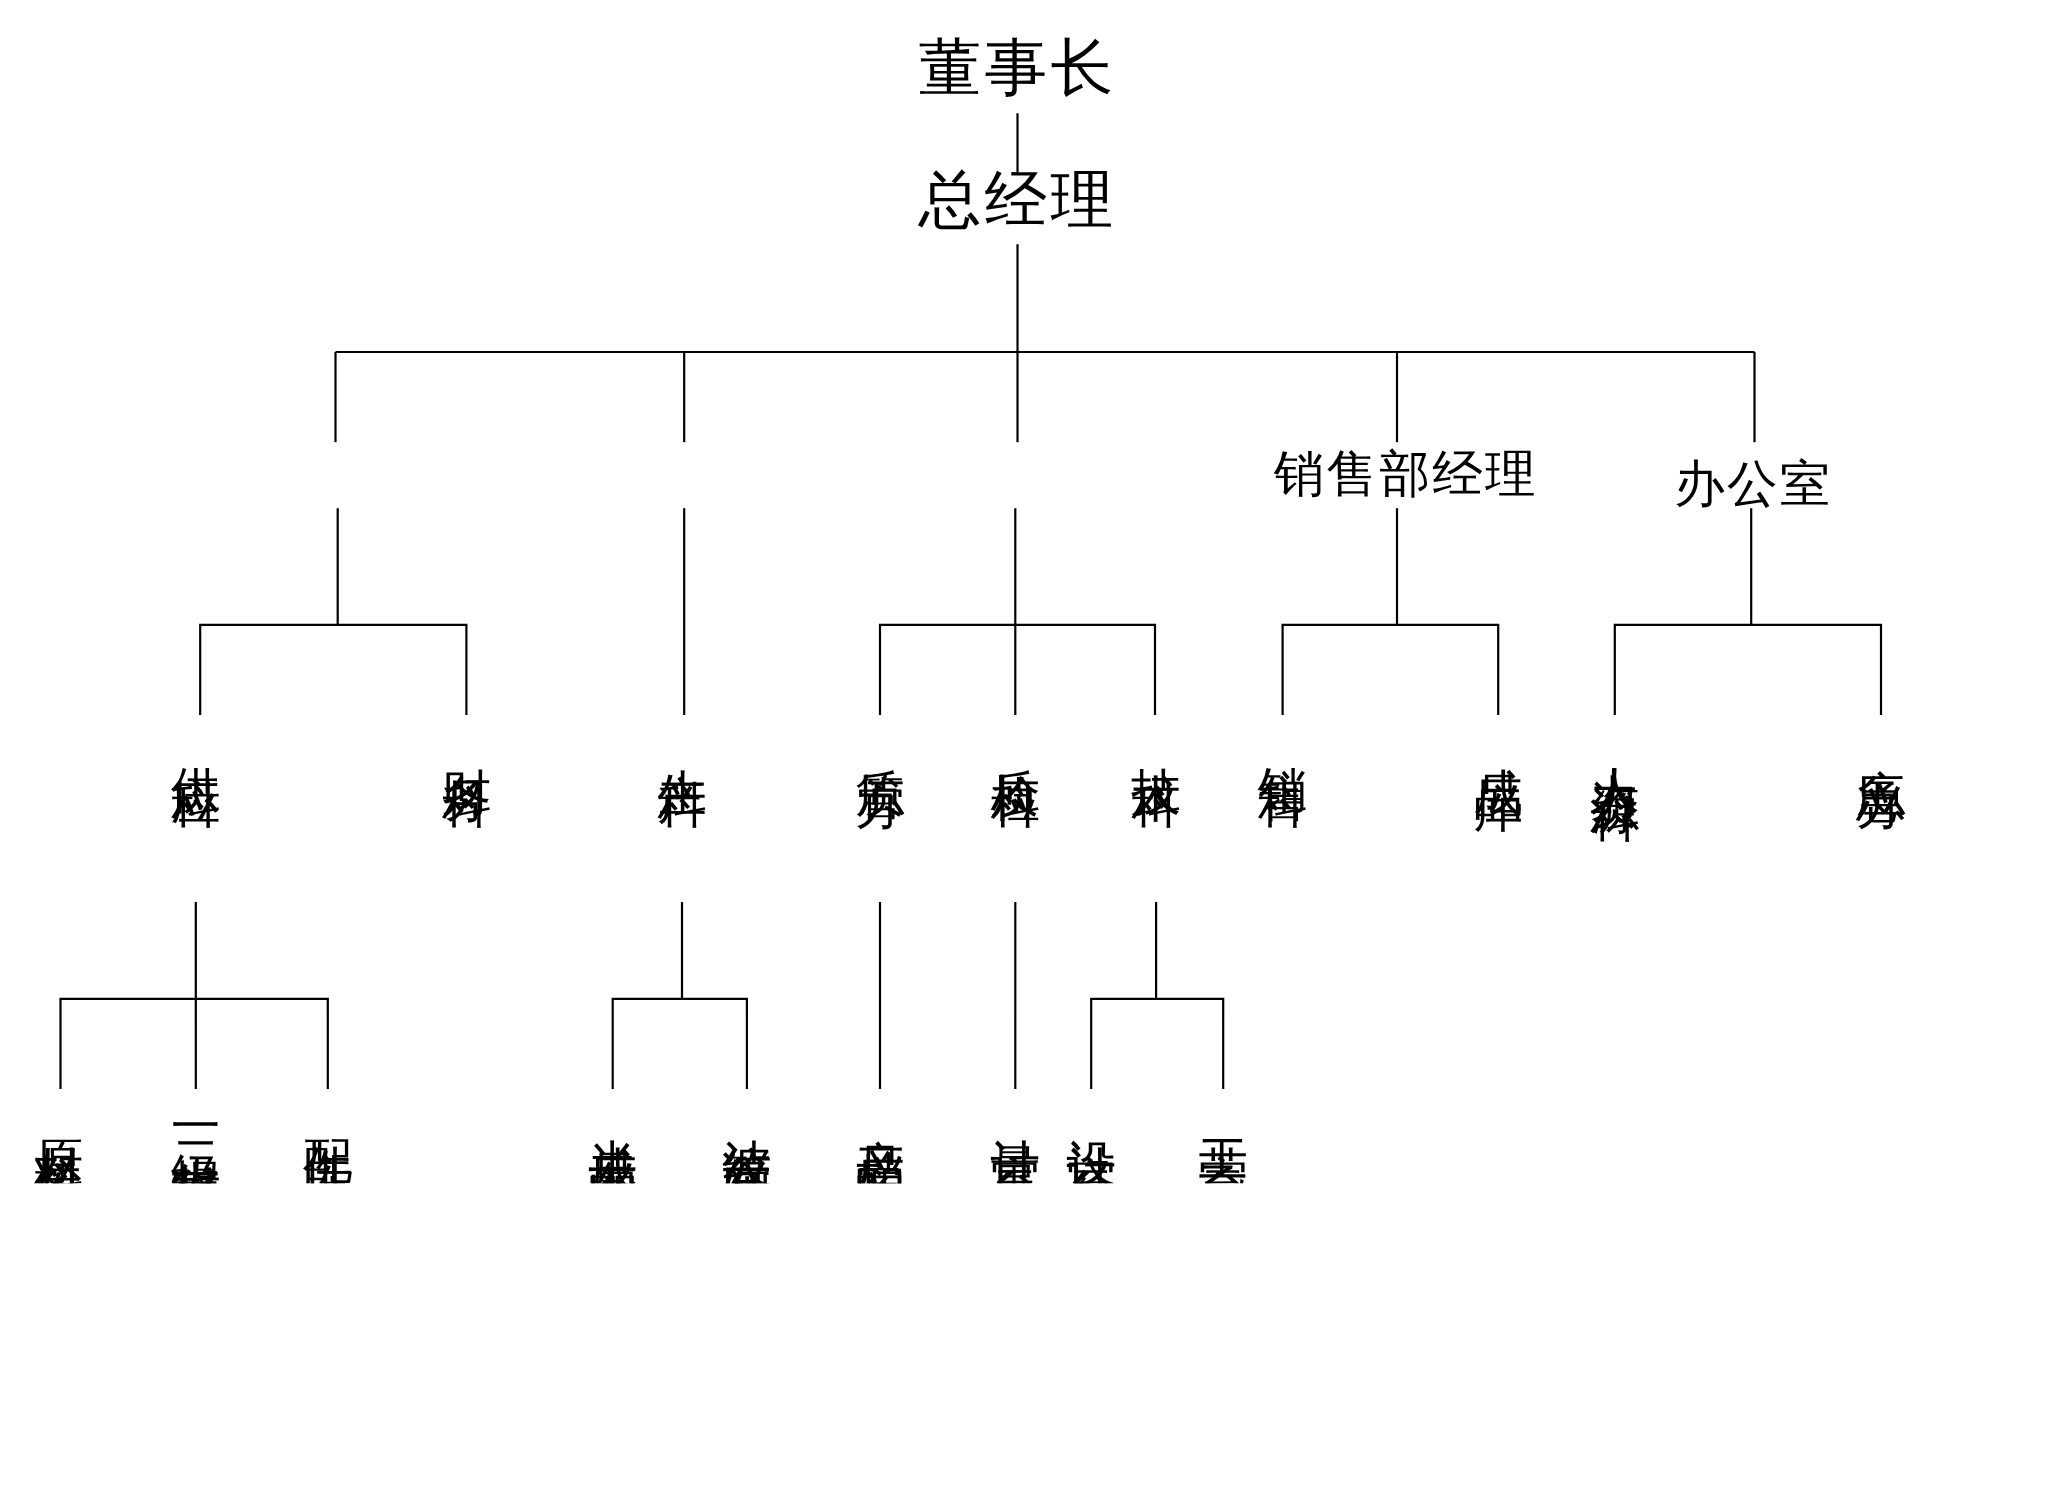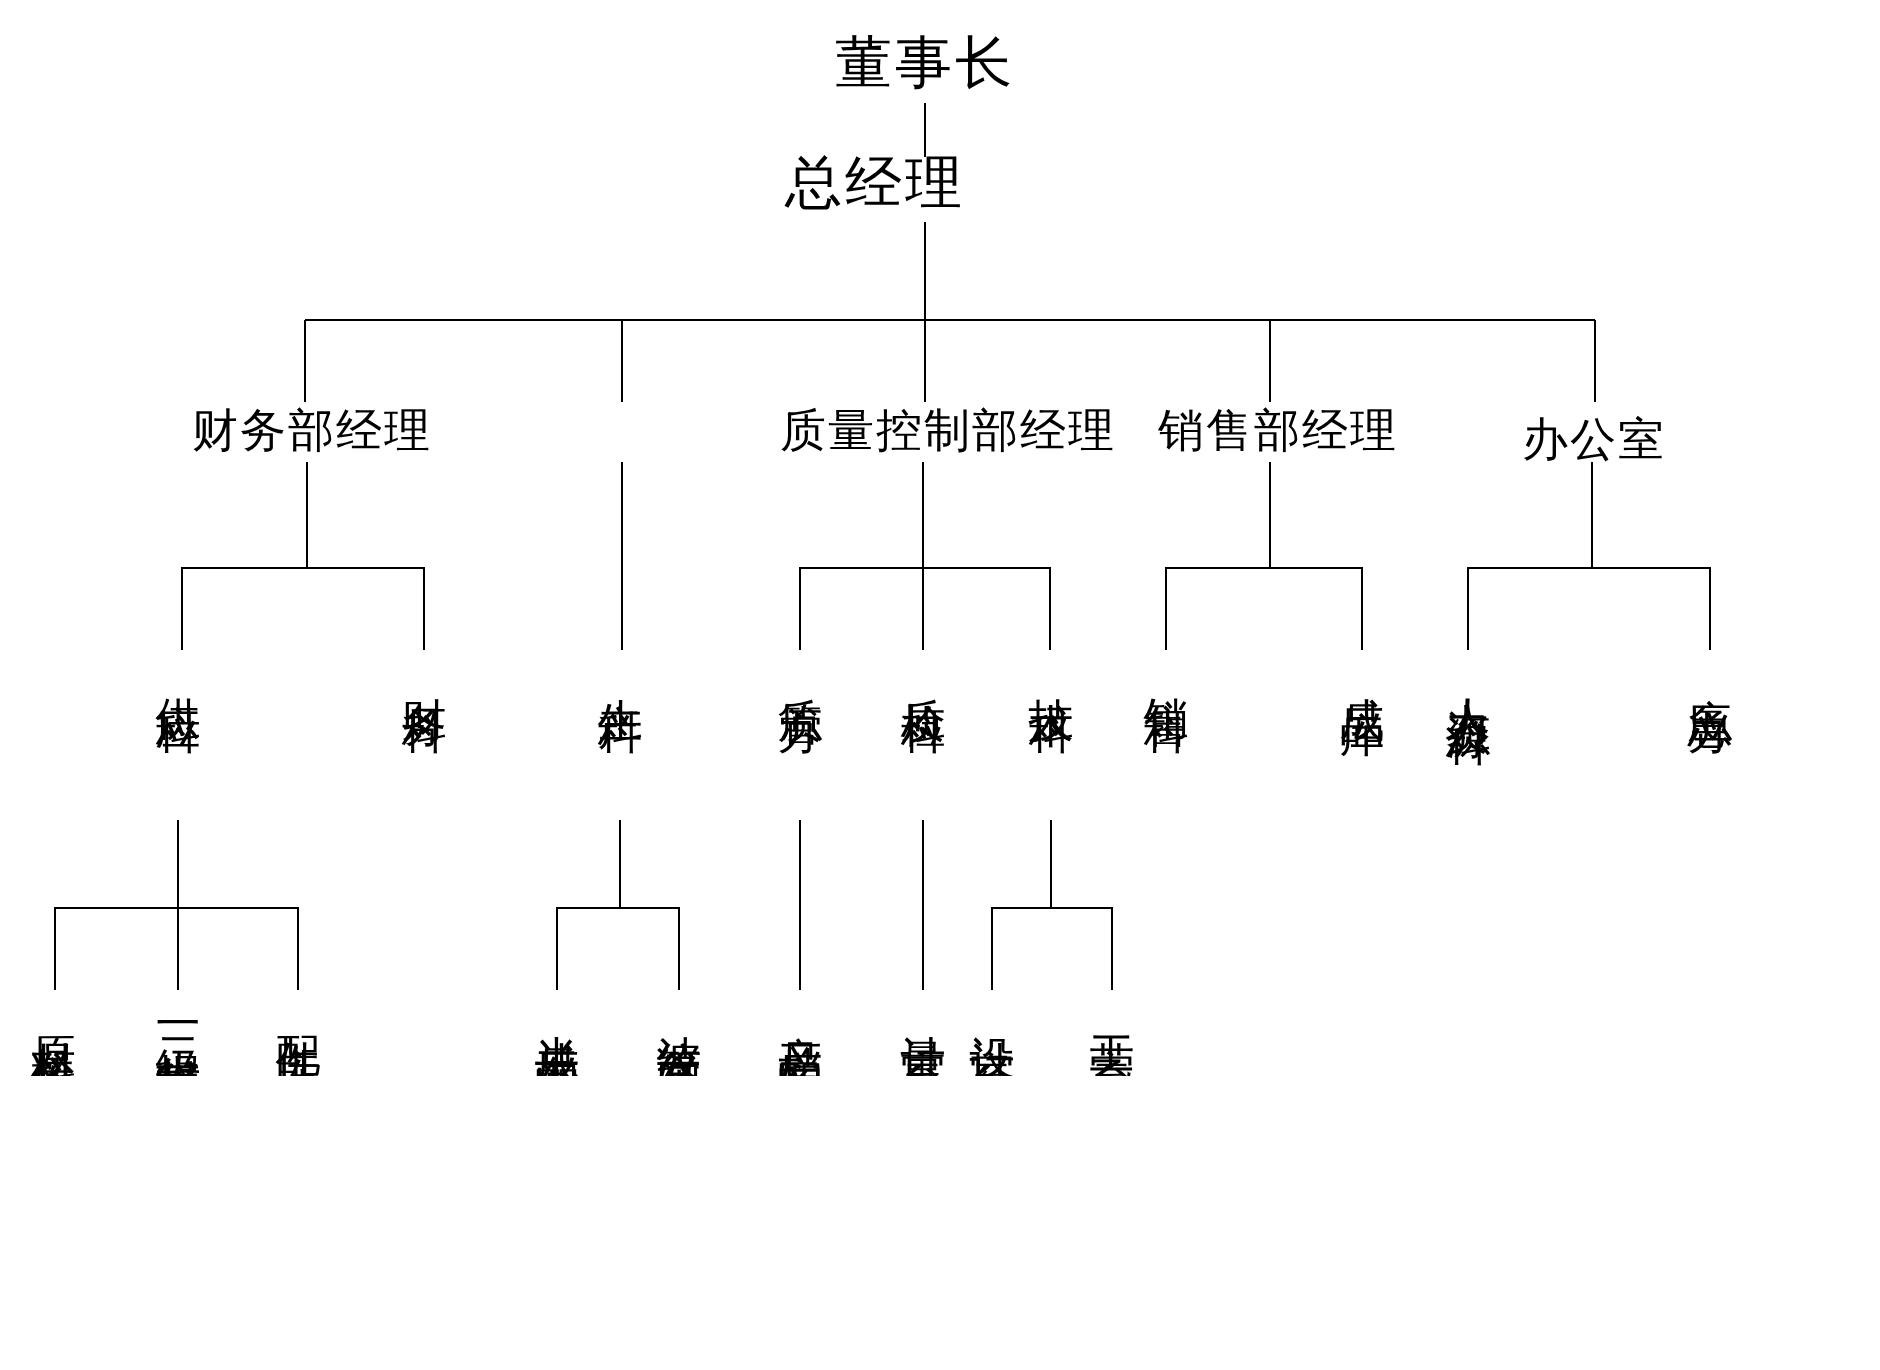--- a/index.html
+++ b/index.html
@@ -82,24 +82,22 @@
 
       <path d="M800 820 V990"></path>
 
       <path d="M923 820 V990"></path>
 
       <path d="M1051 820 V908 M992 990 V908 H1112 V990"></path>
     </g>
   </svg>
 
   <div class="node h-node title-node" style="left:925px; top:30px;">董事长</div>
-  <div class="node h-node title-node" style="left:875px; top:150px;">总经理</div>
+  <div class="node h-node title-node" style="left:925px; top:150px;">总经理</div>
 
-  <div class="node h-node" style="left:312px; top:404px;">财务部经理</div>
-  <div class="node h-node" style="left:948px; top:404px;">质量控制部经理</div>
   <div class="node h-node" style="left:1278px; top:404px;text-align:center;">销售部经理</div>
   <div class="node h-node" style="left:1594px; top:413px;">办公室</div>
 
   <div class="node v-node" style="left:151px; top:662px;">供应科</div>
   <div class="node v-node" style="left:397px; top:662px;">财务科</div>
   <div class="node v-node" style="left:593px; top:662px;">生产科</div>
   <div class="node v-node" style="left:773px; top:662px;">质管办</div>
   <div class="node v-node" style="left:896px; top:662px;">质检科</div>
   <div class="node v-node" style="left:1024px; top:662px;">技术科</div>
   <div class="node v-node" style="left:1139px; top:662px;">销售科</div>

